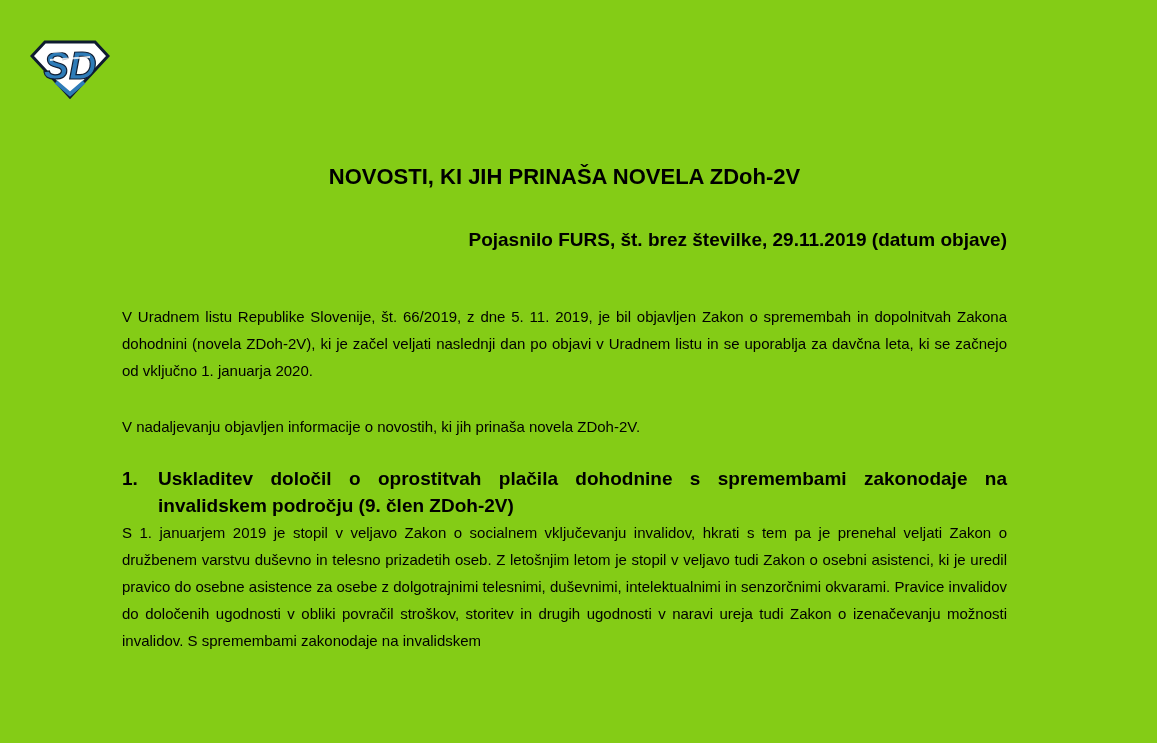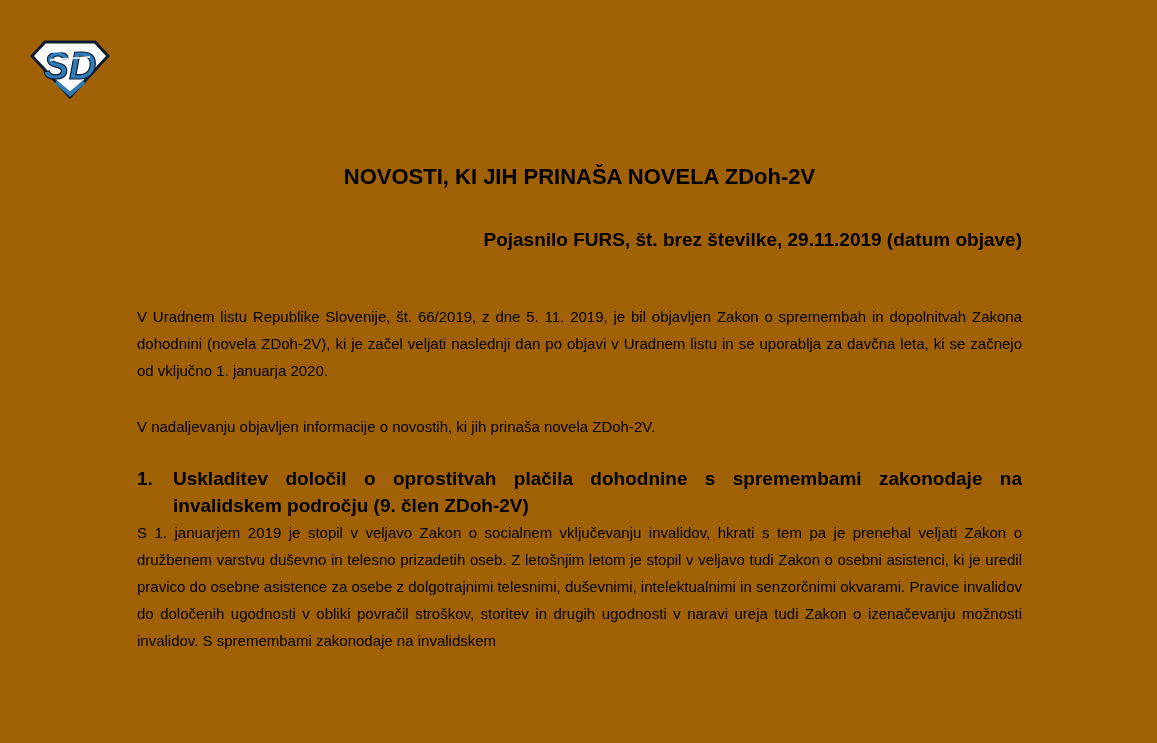--- a/index.html
+++ b/index.html
@@ -1,35 +1,35 @@
 <!DOCTYPE html>
 <html><head>
 <meta charset="utf-8">
 <style>
   html, body { margin: 0; padding: 0; }
   .page {
     position: relative;
     width: 1157px;
     height: 743px;
-    background: #a16207;
+    background: #84cc16;
     overflow: hidden;
     font-family: "Liberation Sans", sans-serif;
     color: #000000;
   }
   .logo {
     position: absolute;
     left: 30px;
     top: 38px;
     width: 80px;
     height: 62px;
   }
   .logo svg { width: 100%; height: 100%; display: block; }
   .content {
     position: absolute;
-    left: 137px;
+    left: 122px;
     top: 0;
     width: 885px;
   }
   .title {
     margin: 163px 0 0 0;
     font-size: 22px;
     font-weight: 700;
     line-height: 27px;
     text-align: center;
   }

